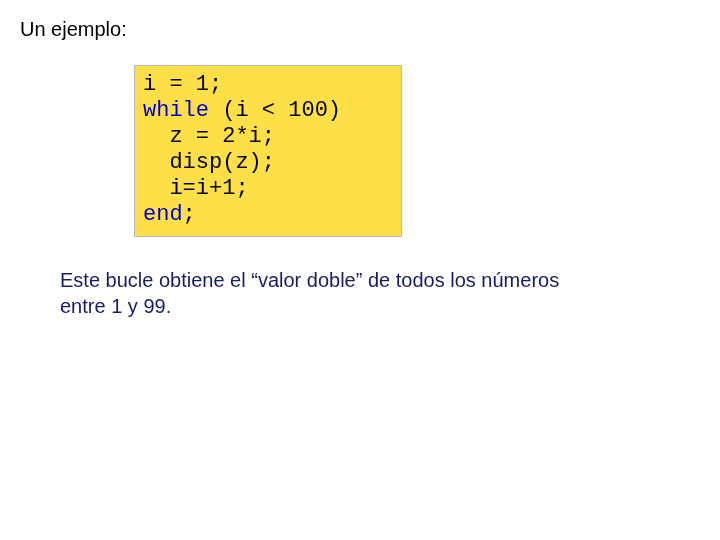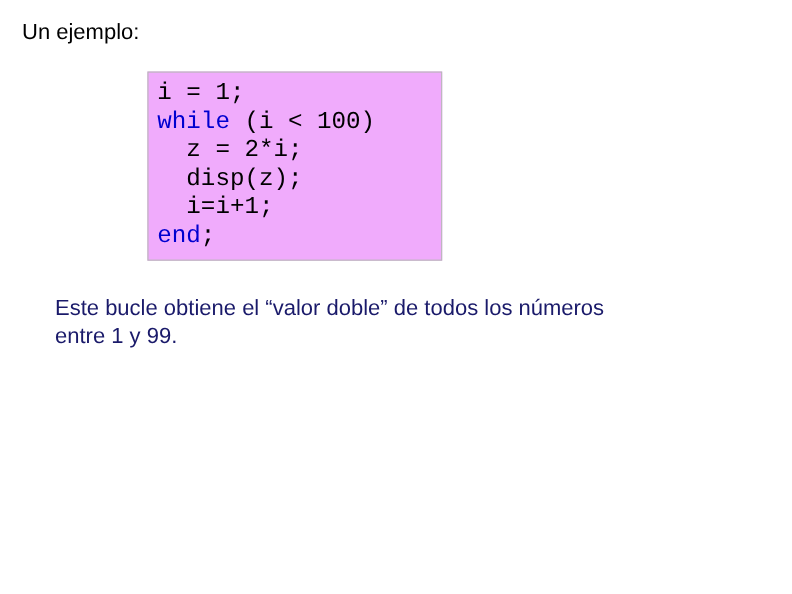--- a/index.html
+++ b/index.html
@@ -21,40 +21,40 @@
   .heading {
     font-size: 20px;
     color: #000;
     margin: 0 0 18px 0;
   }
   .code-wrap {
     margin-left: 114px;
     margin-top: 6px;
     display: inline-block;
     border: 1px solid #b8b8b8;
-    background: #f0abfc;
+    background: #fde047;
     padding: 6px 14px 8px 8px;
     width: 268px;
     box-sizing: border-box;
   }
   .code {
     font-family: "Courier New", Courier, monospace;
     font-size: 22px;
     line-height: 1.18;
     color: #000;
     white-space: pre;
     margin: 0;
   }
   .code .kw {
     color: #0000d0;
     font-weight: normal;
   }
   .caption {
     margin-top: 30px;
-    margin-left: 30px;
+    margin-left: 40px;
     max-width: 540px;
     font-size: 20px;
     line-height: 1.3;
     color: #1a1a6a;
   }
 </style>
 </head>
 <body>
 
 <div class="page">

